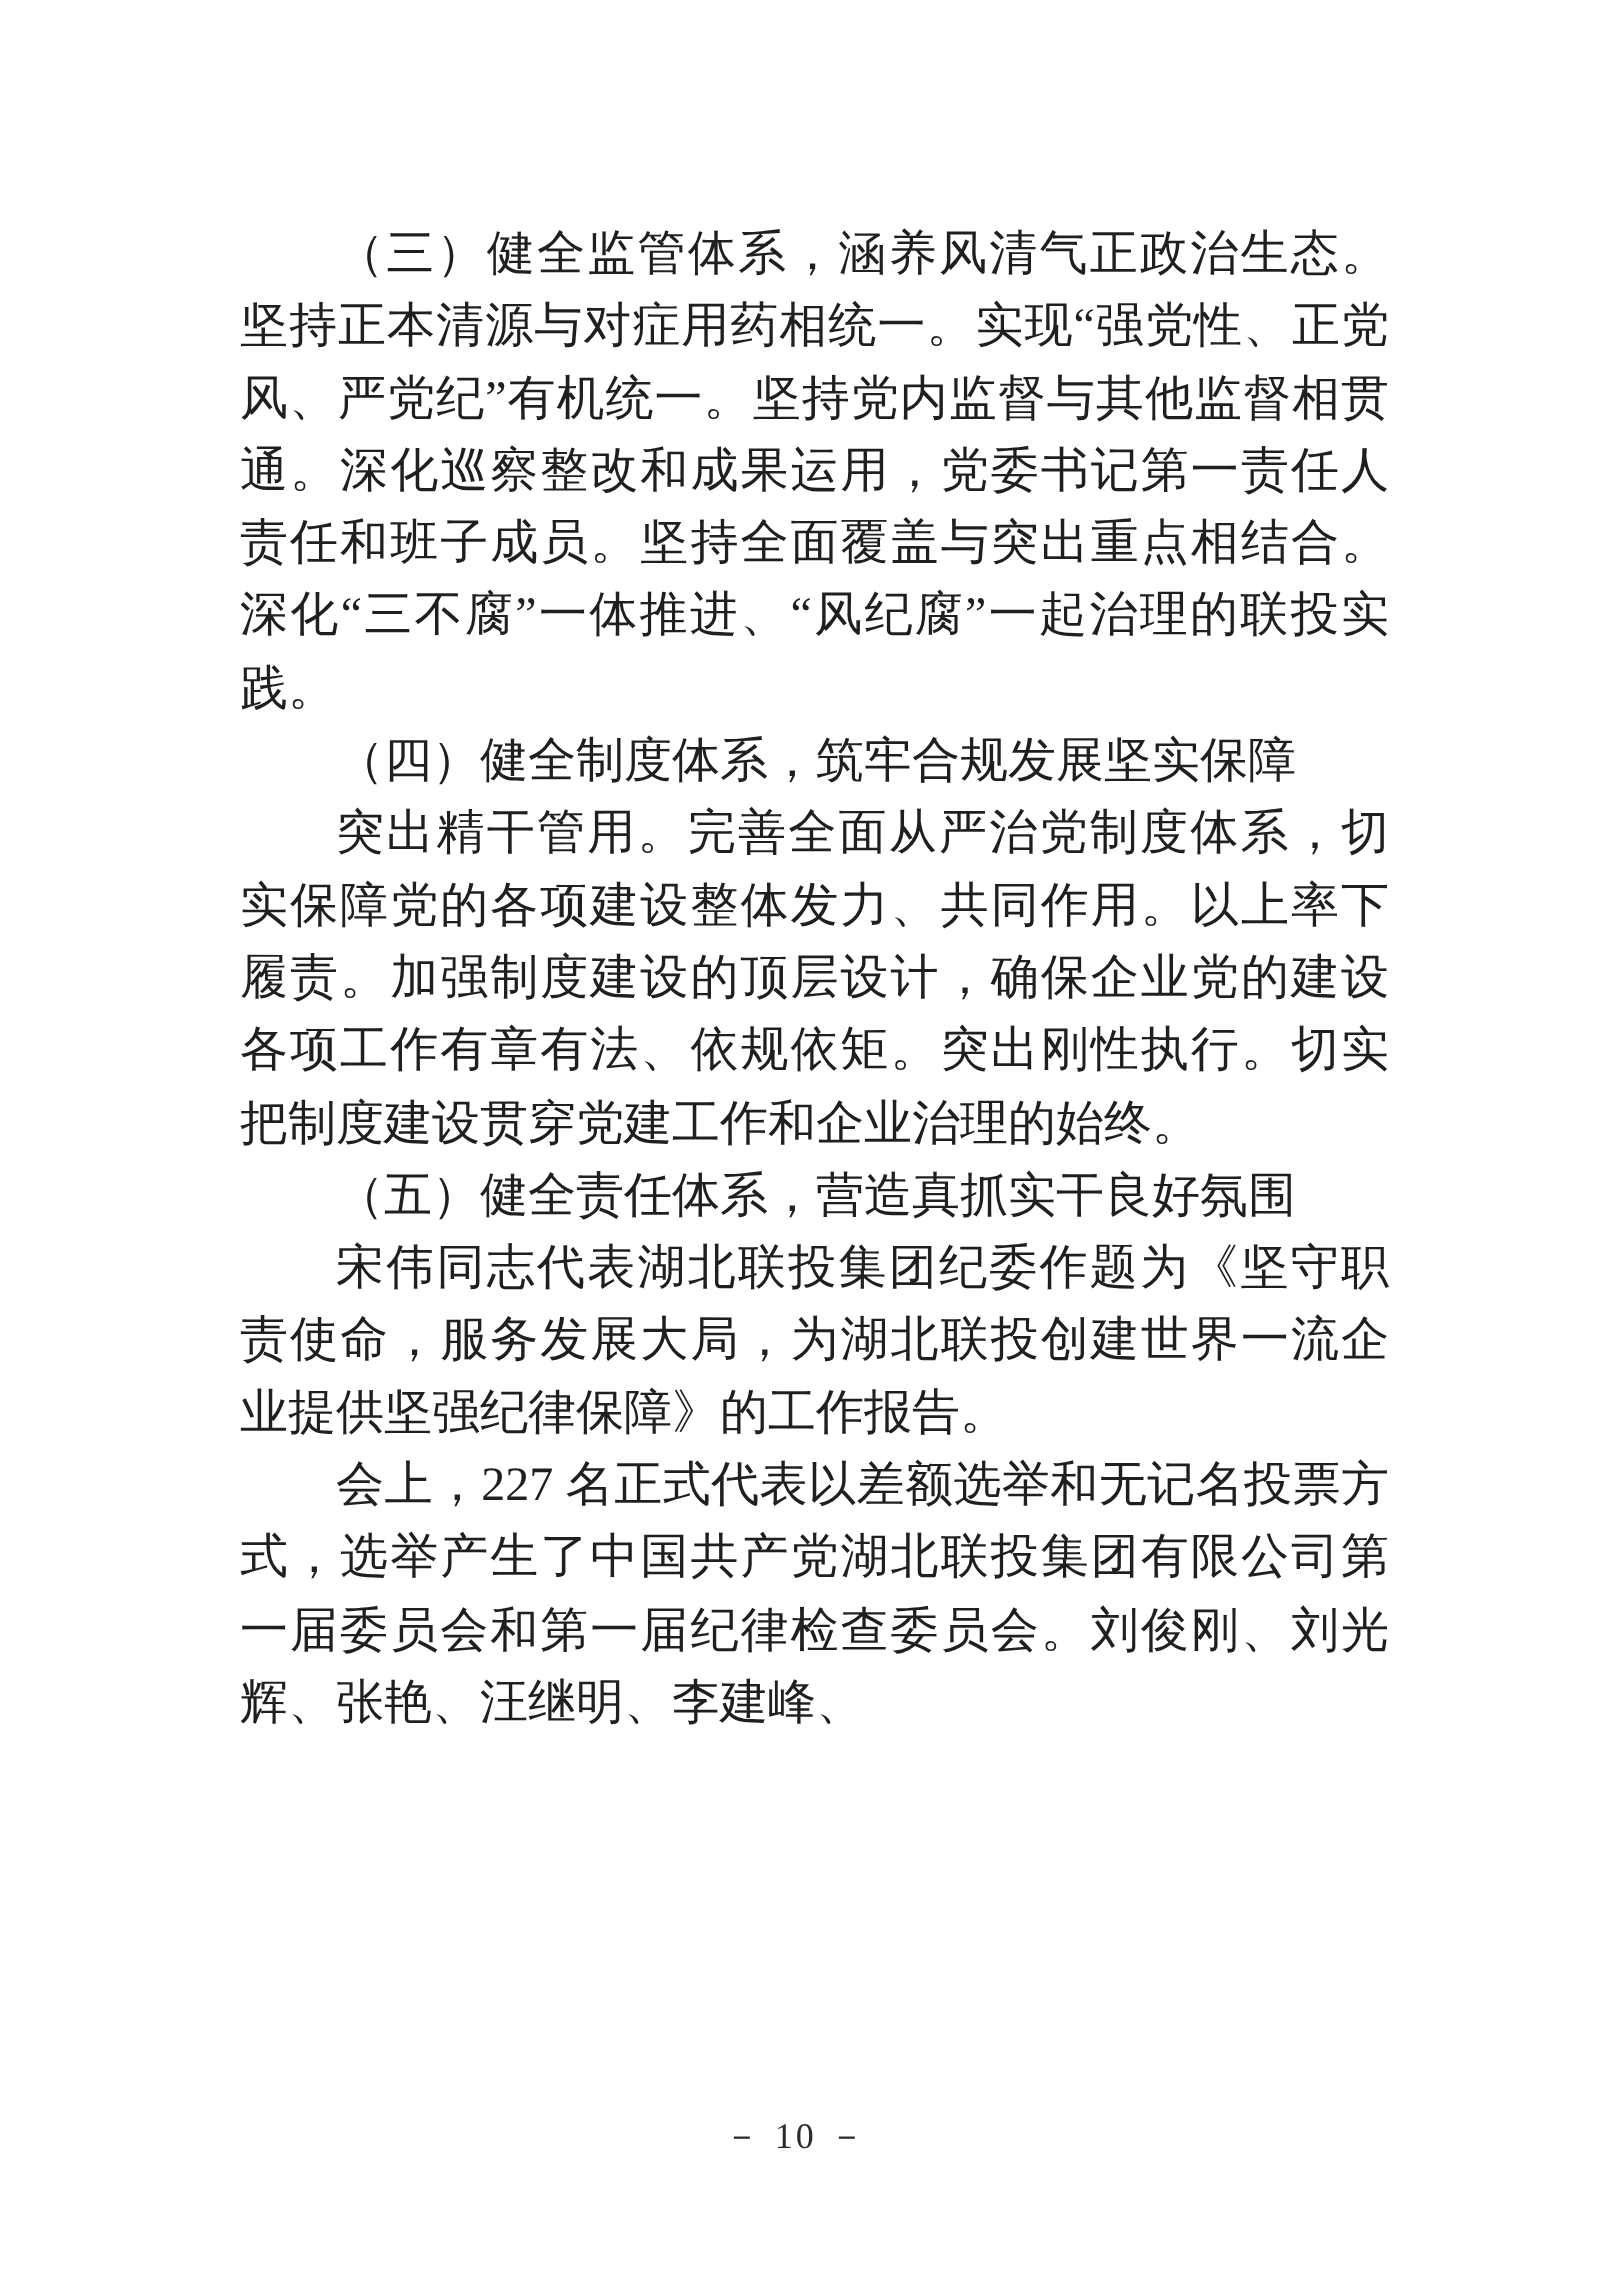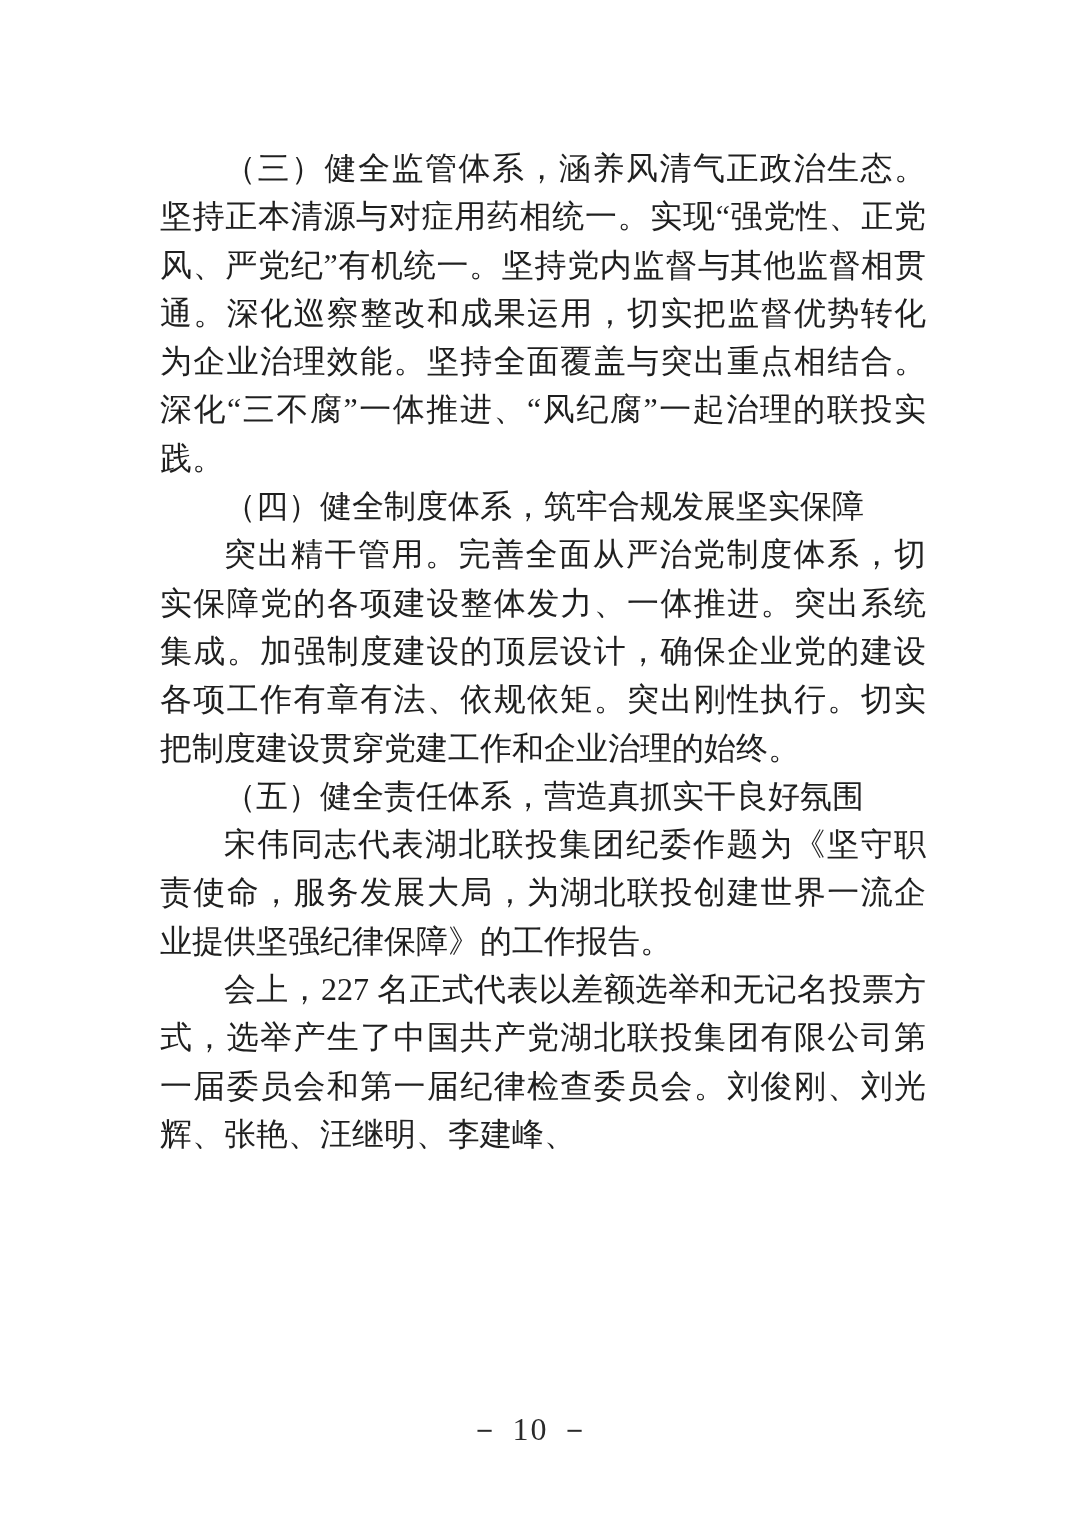--- a/index.html
+++ b/index.html
@@ -40,41 +40,41 @@
   .para .seg-heading:empty,
   .para .seg-body:empty {
     display: none;
   }
   .footer {
     position: absolute;
     top: 1408px;
     left: 0;
     right: 13px;
     text-align: center;
-    font-size: 32px;
+    font-size: 24px;
     letter-spacing: 2px;
     color: #2a2a2a;
   }
 </style>
 </head>
 <body>
 
 <div class="page">
   <div class="content">
 
     <p class="para">
-      <span class="seg-heading">（三）健全监管体系，涵养风清气正政治生态。</span><span class="seg-body">坚持正本清源与对症用药相统一。实现“强党性、正党风、严党纪”有机统一。坚持党内监督与其他监督相贯通。深化巡察整改和成果运用，切实把监督优势转化为企业治理效能。坚持全面覆盖与突出重点相结合。深化“三不腐”一体推进、“风纪腐”一起治理的联投实践。</span>
+      <span class="seg-heading">（三）健全监管体系，涵养风清气正政治生态。</span><span class="seg-body">坚持正本清源与对症用药相统一。实现“强党性、正党风、严党纪”有机统一。坚持党内监督与其他监督相贯通。深化巡察整改和成果运用，党委书记第一责任人责任和班子成员。坚持全面覆盖与突出重点相结合。深化“三不腐”一体推进、“风纪腐”一起治理的联投实践。</span>
     </p>
 
     <p class="para">
       <span class="seg-heading">（四）健全制度体系，筑牢合规发展坚实保障</span>
     </p>
 
     <p class="para">
-      <span class="seg-body">突出精干管用。完善全面从严治党制度体系，切实保障党的各项建设整体发力、一体推进。突出系统集成。加强制度建设的顶层设计，确保企业党的建设各项工作有章有法、依规依矩。突出刚性执行。切实把制度建设贯穿党建工作和企业治理的始终。</span>
+      <span class="seg-body">突出精干管用。完善全面从严治党制度体系，切实保障党的各项建设整体发力、共同作用。以上率下履责。加强制度建设的顶层设计，确保企业党的建设各项工作有章有法、依规依矩。突出刚性执行。切实把制度建设贯穿党建工作和企业治理的始终。</span>
     </p>
 
     <p class="para">
       <span class="seg-heading">（五）健全责任体系，营造真抓实干良好氛围</span>
     </p>
 
 
     <p class="para">
       <span class="seg-body">宋伟同志代表湖北联投集团纪委作题为《坚守职责使命，服务发展大局，为湖北联投创建世界一流企业提供坚强纪律保障》的工作报告。</span>
     </p>

